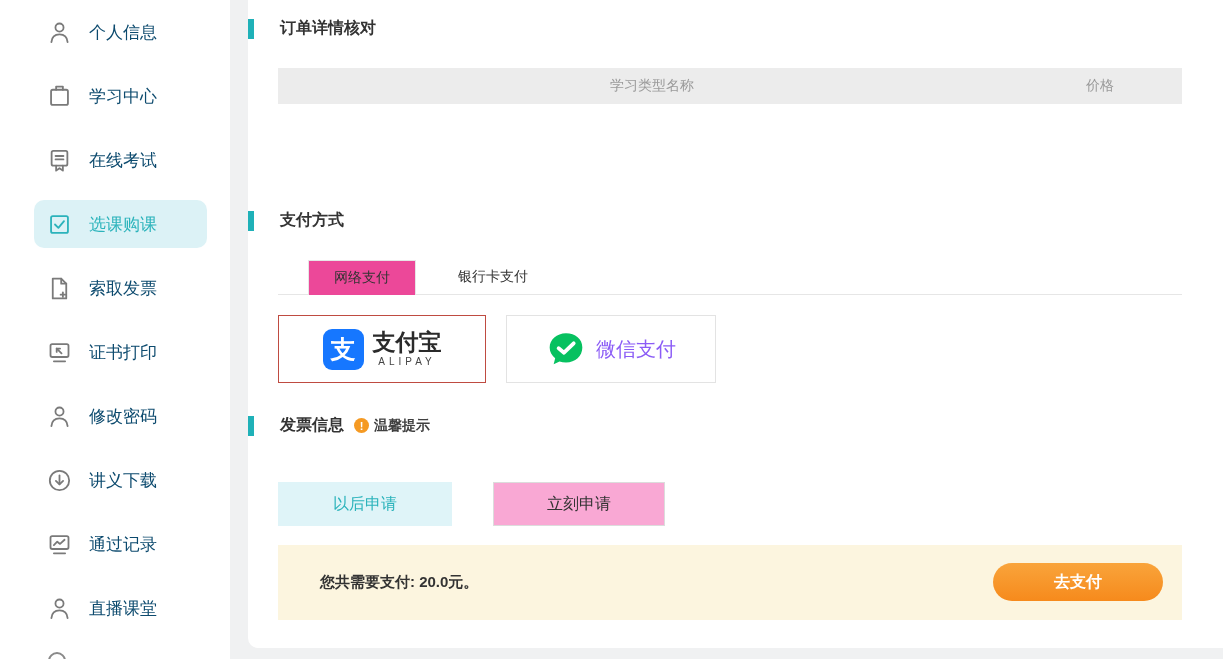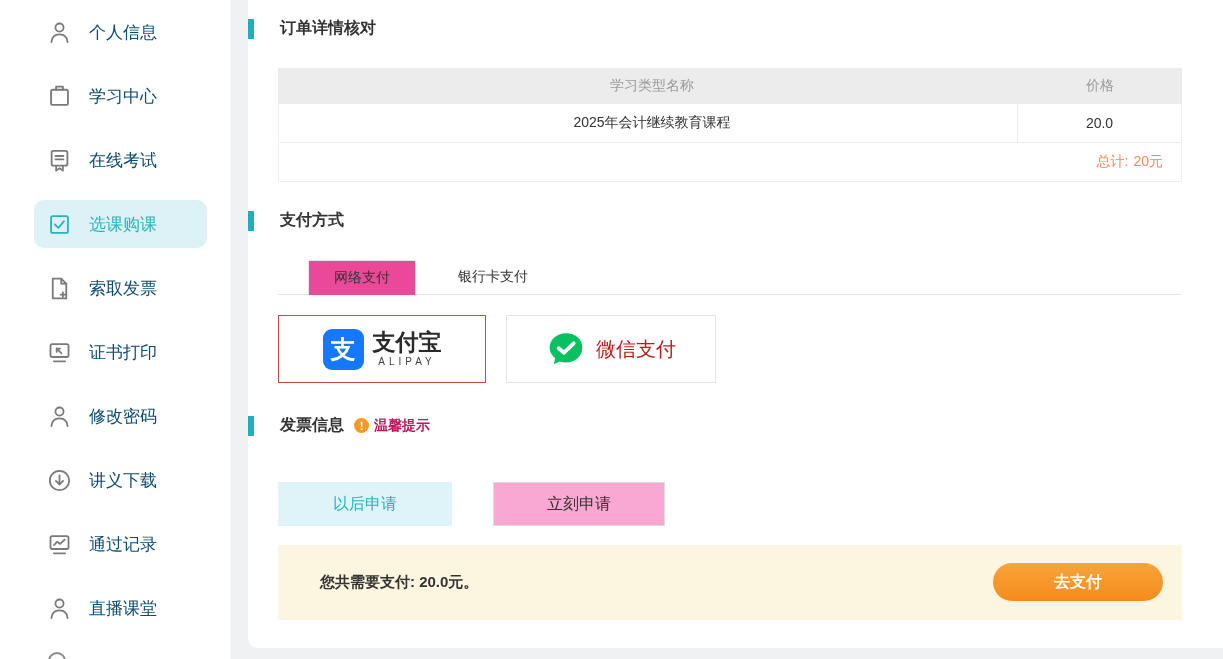--- a/index.html
+++ b/index.html
@@ -65,28 +65,28 @@
                 display:flex; align-items:center; justify-content:center; cursor:pointer; }
   .pay-method.alipay { left:30px; width:208px; border:1px solid #bf4b41; }
   .pay-method.wechat { left:258px; width:210px; border:1px solid #e3e3e3; }
   .ali-logo { width:41px; height:41px; background:#1677ff; border-radius:9px;
               display:flex; align-items:center; justify-content:center;
               color:#fff; font-size:25px; font-weight:bold; margin-right:9px; }
   .ali-text { display:flex; flex-direction:column; align-items:center; line-height:1; }
   .ali-text .zh { font-size:23px; font-weight:bold; color:#2a2a2a; }
   .ali-text .en { font-size:10px; letter-spacing:4px; color:#444; margin-top:3px; }
   .wx-icon { width:40px; height:40px; margin-right:10px; }
-  .wx-text { font-size:20px; color:#b91c1c; }
+  .wx-text { font-size:20px; color:#8b5cf6; }
 
   
   .tip-wrap { display:flex; align-items:center; margin-left:10px; cursor:pointer; }
   .tip-dot { width:15px; height:15px; border-radius:50%; background:#f59a23; color:#fff;
              font-size:11px; font-weight:bold; display:flex; align-items:center;
              justify-content:center; margin-right:5px; }
-  .tip-text { color:#be185d; font-size:14px; font-weight:bold; }
+  .tip-text { color:#404040; font-size:14px; font-weight:bold; }
   .inv-btn { position:absolute; top:461px; height:44px; display:flex; align-items:center;
              justify-content:center; font-size:16px; cursor:pointer;margin-top:21px; }
   .inv-btn.later { left:30px; width:174px; background:#dff4f8; color:#2bb3bb; }
   .inv-btn.now { left:245px; width:172px; background:#f9a8d4; border:1px solid #dcdcdc; color:#333;font-family:Liberation Serif, serif; }
 
   
   .checkout-bar { position:absolute; left:30px; top:545px; width:904px; height:75px;
                   background:#fcf5df; }
   .checkout-text { position:absolute; left:42px; top:0; height:100%; display:flex;
                    align-items:center; font-size:15px; font-weight:bold; color:#333; }
@@ -218,30 +218,20 @@
     <div class="section-header" style="top:18px;">
       <span class="bar"></span>
       <span class="title">订单详情核对</span>
     </div>
 
     <div class="order-table">
       <div class="t-head">
         <div class="c1">学习类型名称</div>
         <div class="c2">价格</div>
       </div>
-      <div class="t-body">
-        <div class="t-row">
-          <div class="c1">2025年会计继续教育课程</div>
-          <div class="c2">20.0</div>
-        </div>
-        <div class="t-total">
-          <span class="tl">总计:</span>
-          <span class="tv">20元</span>
-        </div>
-      </div>
     </div>
 
     <div class="section-header" style="top:210px;">
       <span class="bar"></span>
       <span class="title">支付方式</span>
     </div>
 
     <div class="tabs">
       <div class="tab active">网络支付</div>
       <div class="tab plain">银行卡支付</div>

